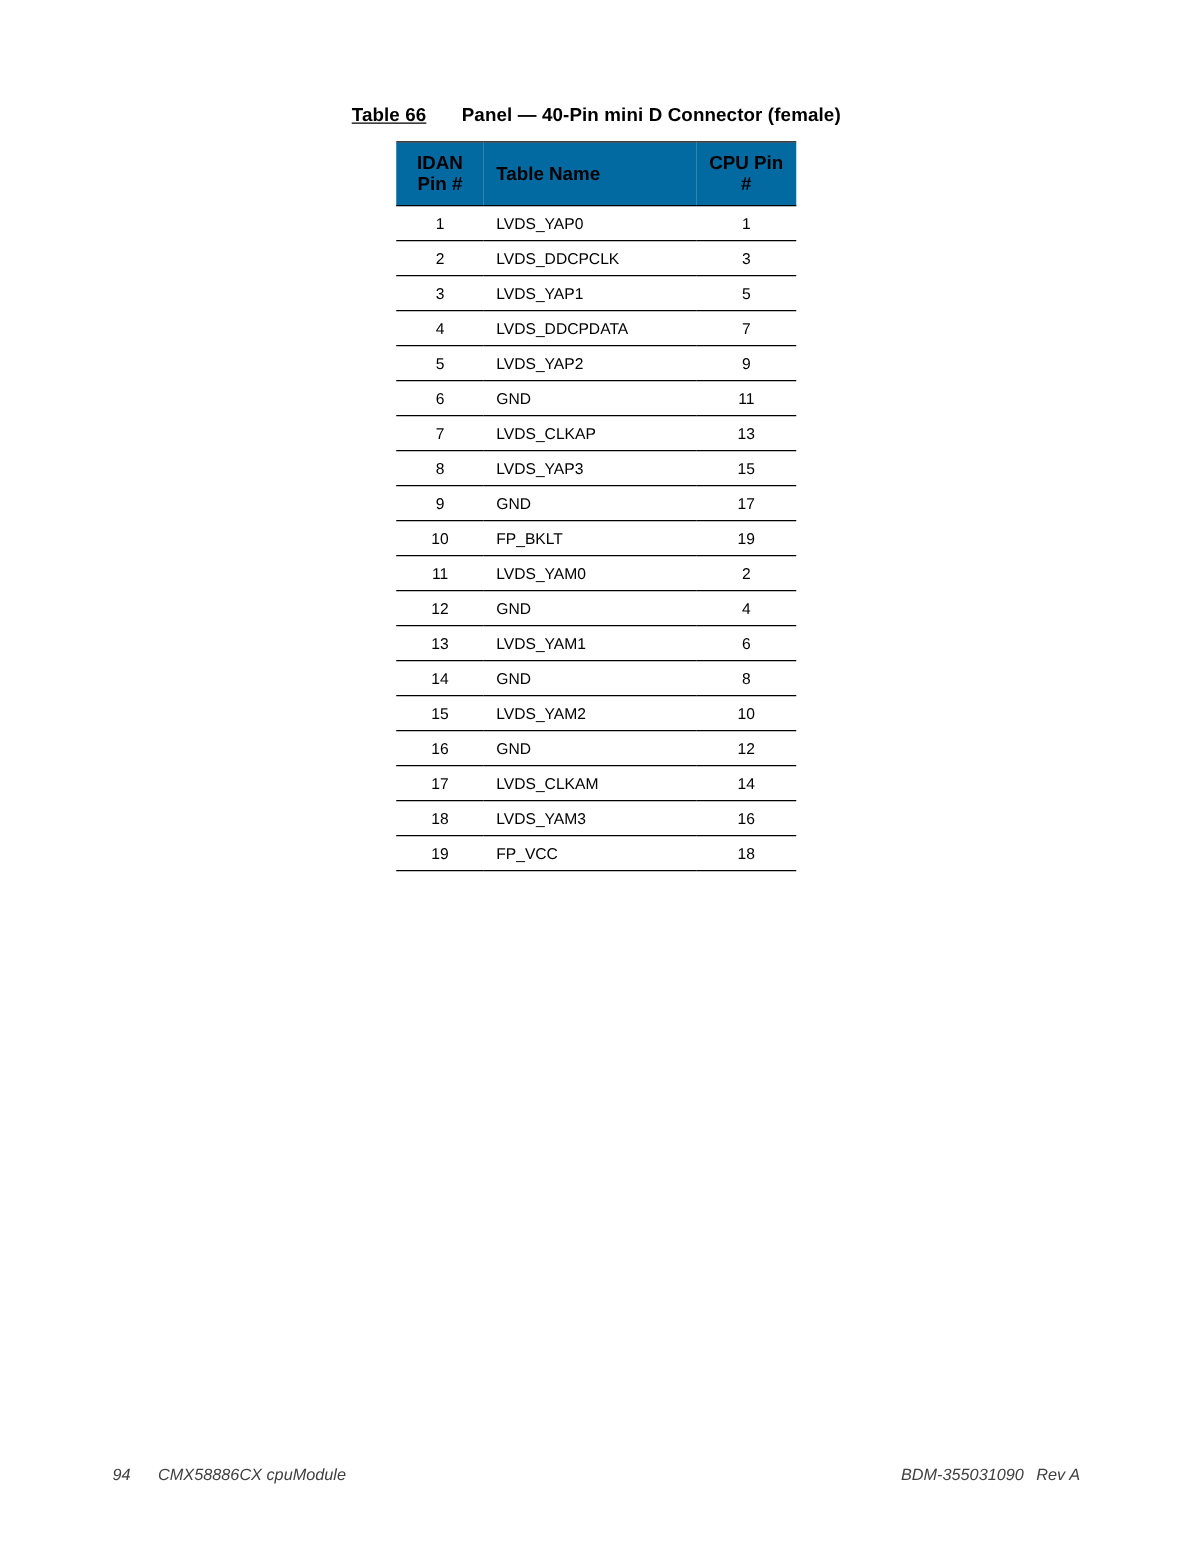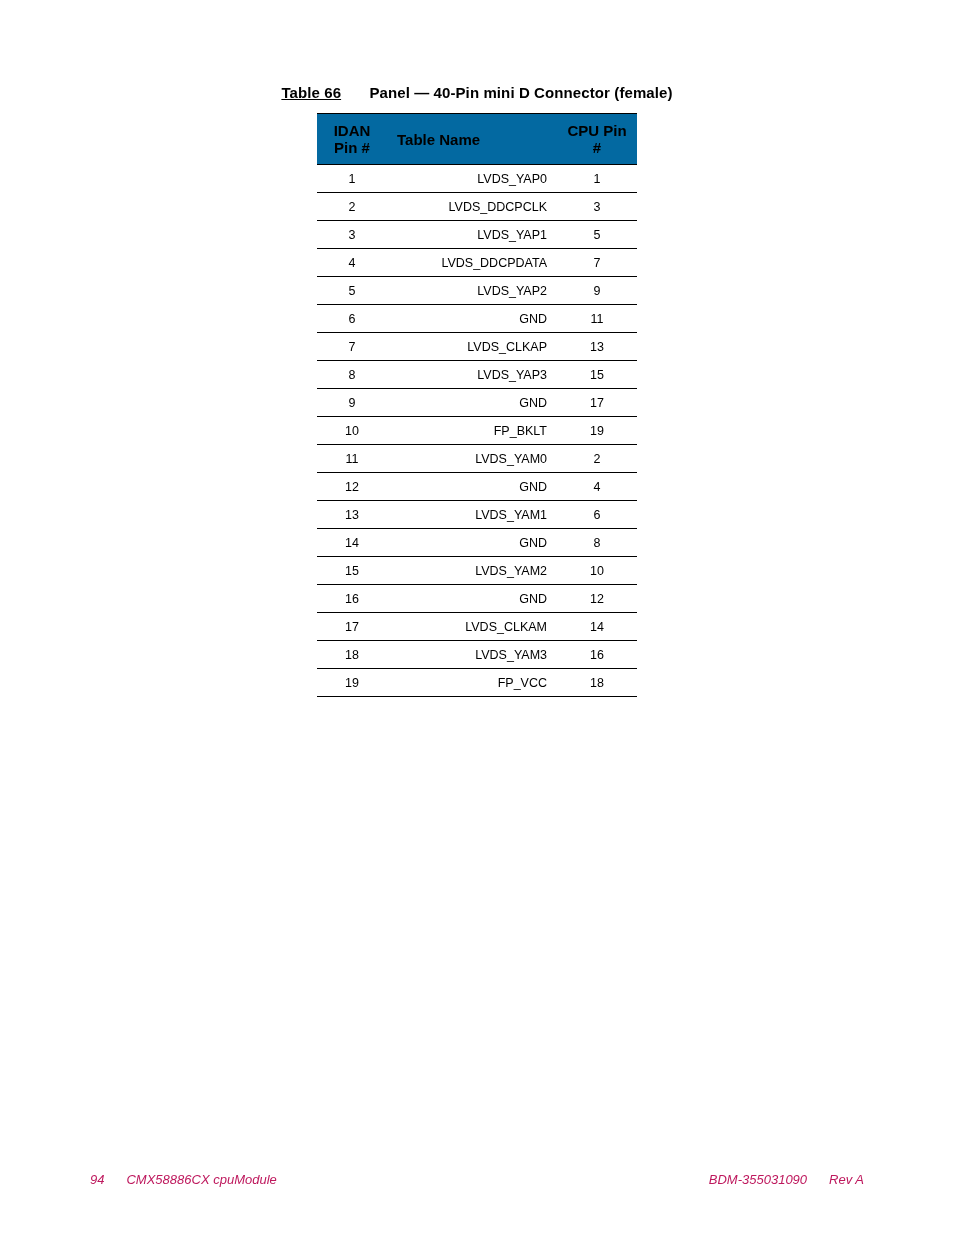--- a/index.html
+++ b/index.html
@@ -47,37 +47,37 @@
   .pin-table thead th.col-cpu { text-align: center; }
   .pin-table tbody td {
     padding: 7px 10px 6px 10px;
     border-bottom: 0.75px solid #000;
     font-size: 12.5px;
     background: #fff;
   }
   .pin-table td.col-idan,
   .pin-table td.col-cpu { text-align: center; }
   .col-idan { width: 70px; }
-  .col-signal { width: 170px; text-align: right; }
+  .col-signal { width: 170px; }
   .col-cpu { width: 80px; }
   .footer {
     position: absolute;
     bottom: 48px;
     left: 90px;
     right: 90px;
     display: flex;
     justify-content: space-between;
     font-size: 13px;
     font-style: italic;
-    color: #be185d;
+    color: #404040;
     font-family: "Myriad Pro", "Segoe UI", "Helvetica Neue", Arial, sans-serif;
   }
   .footer .page-num { font-style: italic; margin-right: 12px; }
   .footer .left-part, .footer .right-part { display: flex; gap: 10px; align-items: baseline; }
-  .footer .rev { margin-left: 12px; }
+  .footer .rev { }
 </style>
 </head>
 <body>
 
 <div class="page">
 
   <div class="table-caption">
     <span class="tbl-label">Table 66</span>
     <span>Panel — 40-Pin mini D Connector (female)</span>
   </div>

